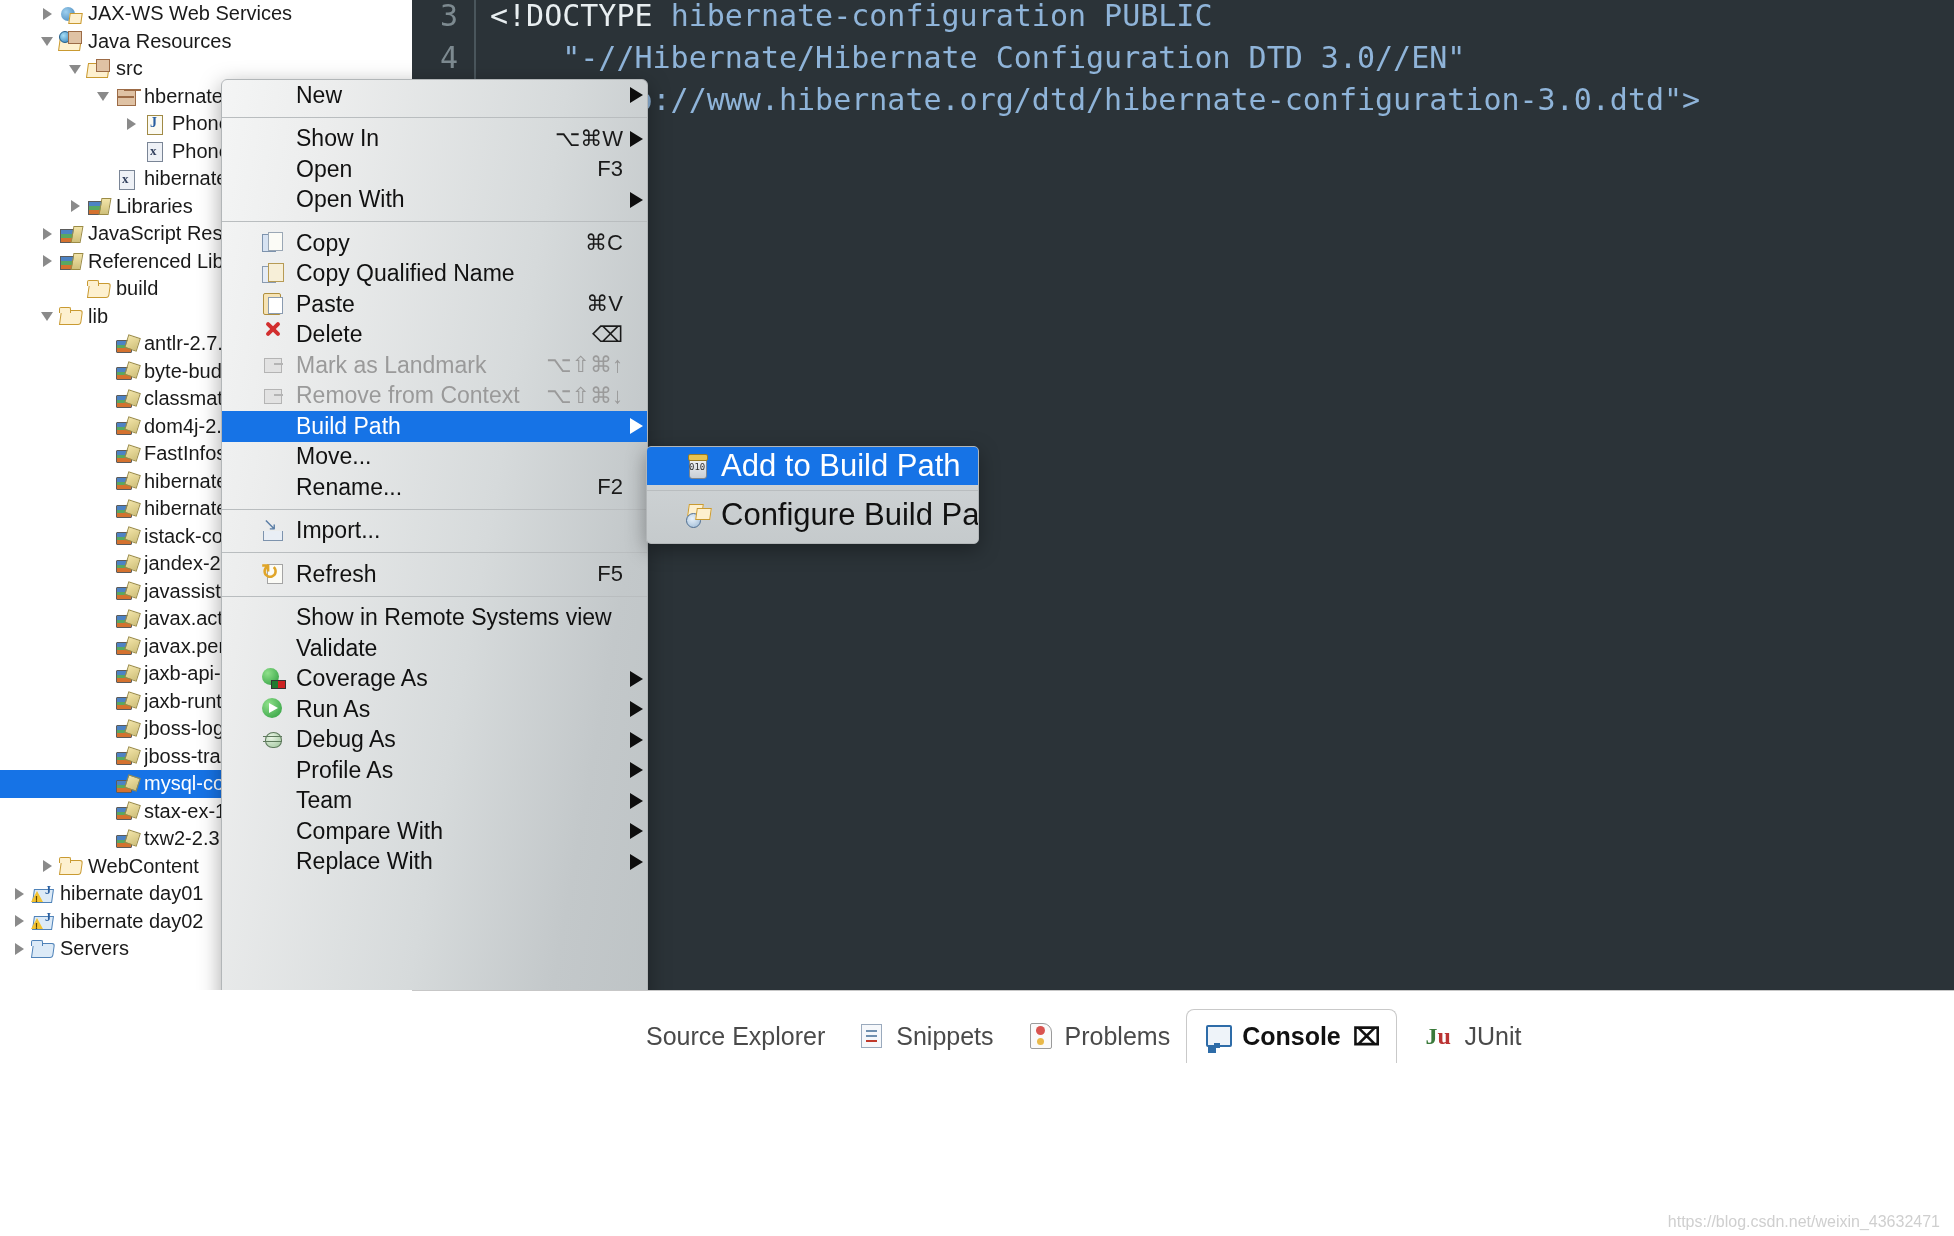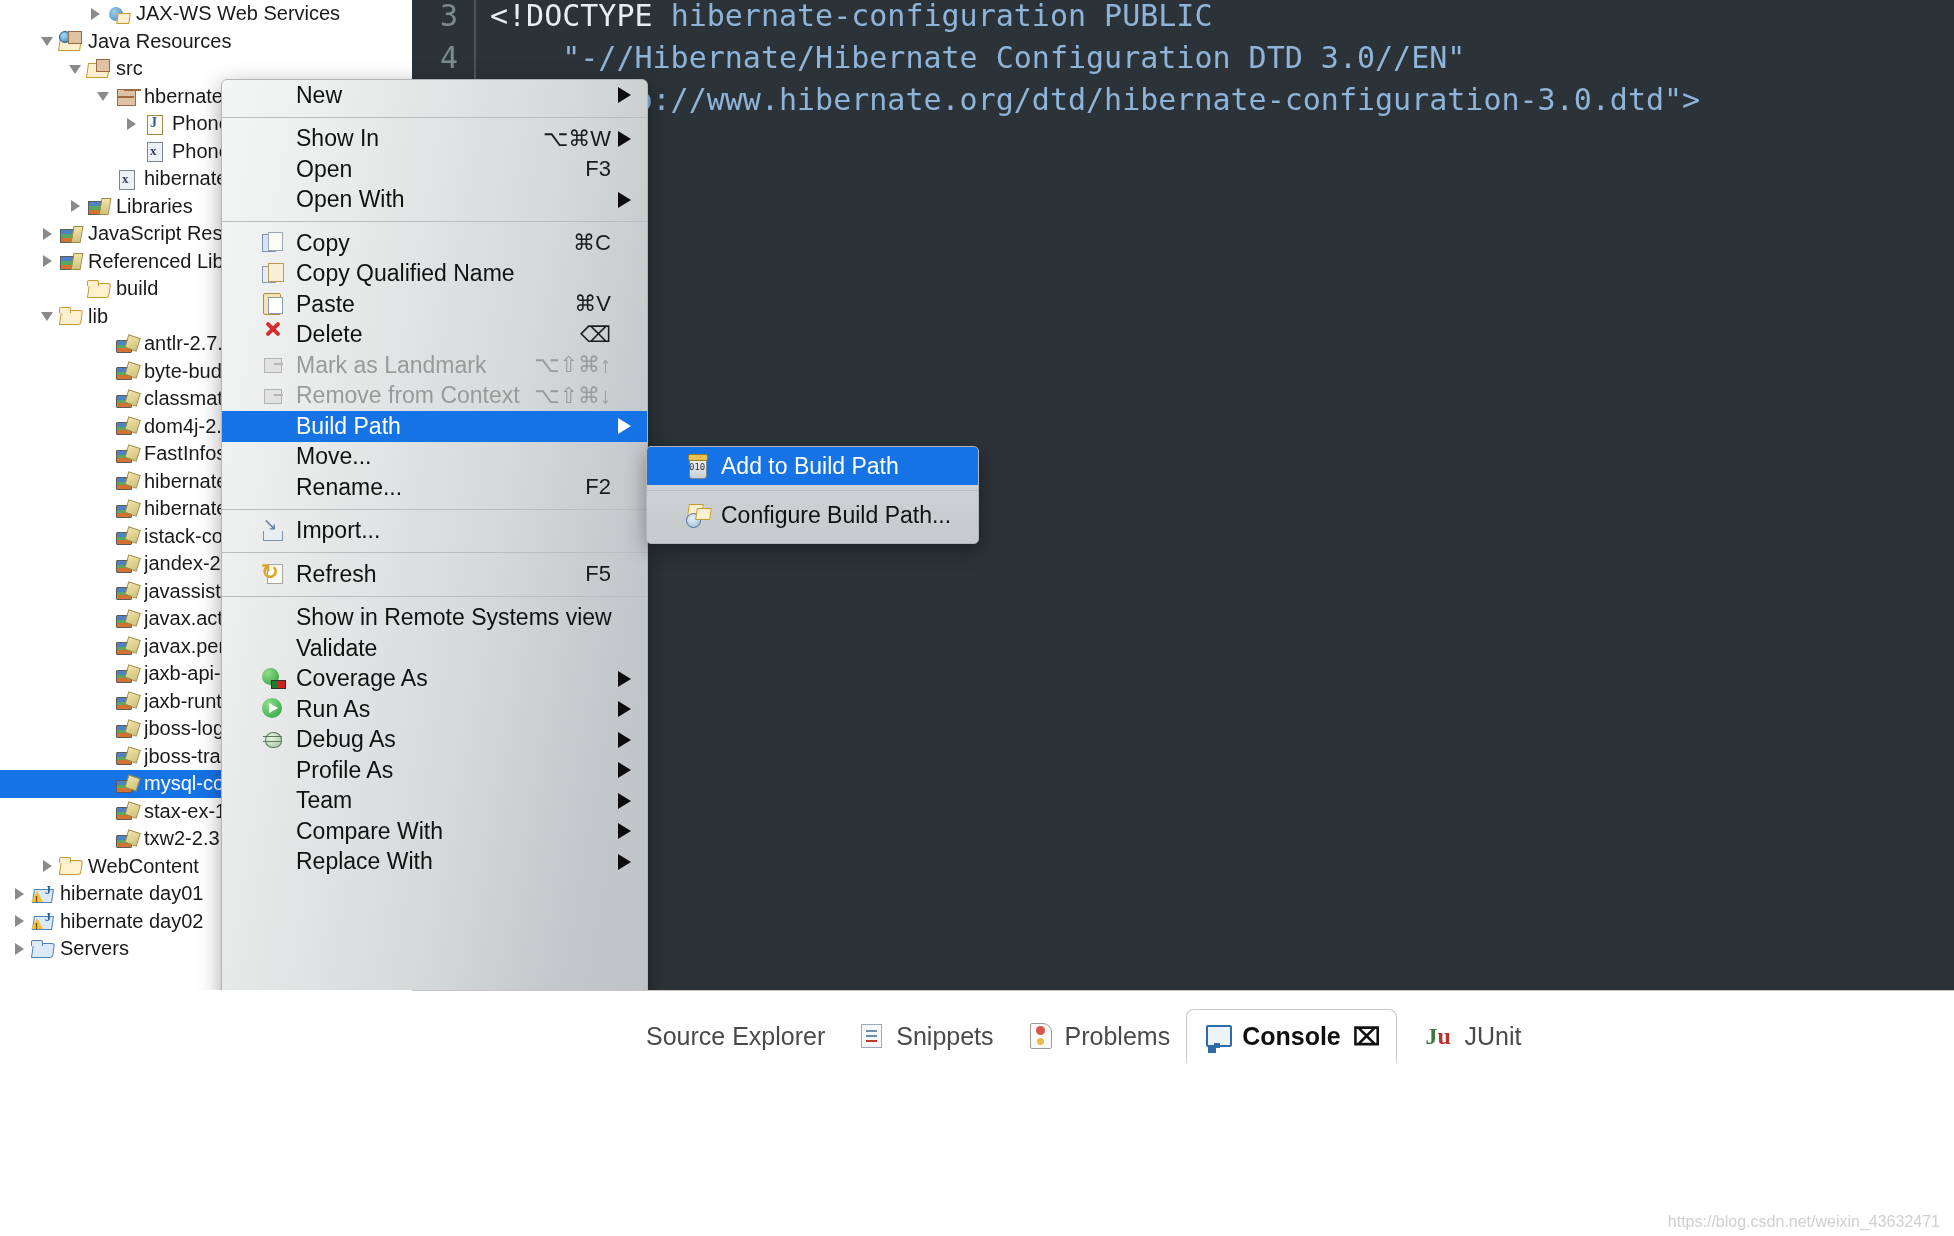--- a/index.html
+++ b/index.html
@@ -186,21 +186,21 @@
     background:linear-gradient(100deg,#f4f5f5 0%,#eceded 18%,#d6dadb 55%,#c3c8ca 78%,#bcc2c4 100%);
     border:1px solid #b2b6b8;
     border-radius:6px 6px 0 0;
     box-shadow:0 6px 22px rgba(0,0,0,.35);
     overflow:hidden;
     font-size:23px;
     color:#111111;
   }
   .mi{
     position:relative;height:30.5px;display:flex;align-items:center;
-    padding:0 14px 0 0;white-space:nowrap;
+    padding:0 2px 0 0;white-space:nowrap;
   }
   .mi-icon{width:34px;height:24px;flex:none;margin-left:36px;position:relative;}
   .mi-noicon{width:34px;flex:none;margin-left:36px;}
   .mi-label{flex:1;padding-left:4px;}
   .mi-key{
     font-size:22px;color:#1a1a1a;margin-left:14px;
     font-family:"Liberation Sans", sans-serif;
   }
   .mi-arrow{
     width:22px;flex:none;text-align:right;position:relative;height:100%;
@@ -308,21 +308,21 @@
     content:"";position:absolute;left:1px;top:7px;width:19px;height:1.6px;
     background:#5e7a5c;box-shadow:0 5px 0 #5e7a5c;
   }
 
   
   #sub-menu{
     position:absolute;left:646px;top:446px;width:331px;height:96px;
     background:linear-gradient(180deg,#d2d6d8,#c5cacc);
     border:1px solid #b2b6b8;border-radius:5px;
     box-shadow:0 6px 20px rgba(0,0,0,.35);
-    overflow:hidden;font-size:23px;color:#111;
+    overflow:hidden;font-size:31px;color:#111;
   }
   .smi{
     position:relative;height:38px;display:flex;align-items:center;white-space:nowrap;
   }
   .smi.hl{background:#1673e6;color:#fff;}
   .smi-icon{width:32px;height:26px;flex:none;margin-left:34px;position:relative;}
   .smi-label{padding-left:8px;}
   .mic-jar2::before{
     content:"";position:absolute;left:4px;top:4px;width:16px;height:19px;
     background:linear-gradient(#f2f4f6,#c8ced4);border:1.5px solid #7f878e;
@@ -413,21 +413,21 @@
 </head>
 <body>
 
 <div id="editor-area">
     <div class="code-line" style="top: -12px;"><div class="gutter">3</div><div class="gutter-sep"></div><div class="code-text"><span class="tok-tag">&lt;!DOCTYPE </span><span class="tok-name">hibernate-configuration PUBLIC</span></div></div>
     <div class="code-line" style="top: 30px;"><div class="gutter">4</div><div class="gutter-sep"></div><div class="code-text"><span class="tok-str">    "-//Hibernate/Hibernate Configuration DTD 3.0//EN"</span></div></div>
     <div class="code-line" style="top: 72px;"><div class="gutter">5</div><div class="gutter-sep"></div><div class="code-text"><span class="tok-str">    "http://www.hibernate.org/dtd/hibernate-configuration-3.0.dtd"&gt;</span></div></div>
   </div>
 
 <div id="explorer">
-    <div class="tree-row" style="top: 0px; padding-left: 48px;">
+    <div class="tree-row" style="top: 0px;">
       <div style="width: 40px; flex: 0 0 auto;"></div>
       <div class="twisty closed"></div>
       <div class="ticon ic-ws"></div>
       <div class="tlabel">JAX-WS Web Services</div>
     </div>
     <div class="tree-row" style="top: 0px;">
       <div style="width: 40px; flex: 0 0 auto;"></div>
       <div class="twisty open"></div>
       <div class="ticon ic-jres">
         <div class="ic-globe"></div>

